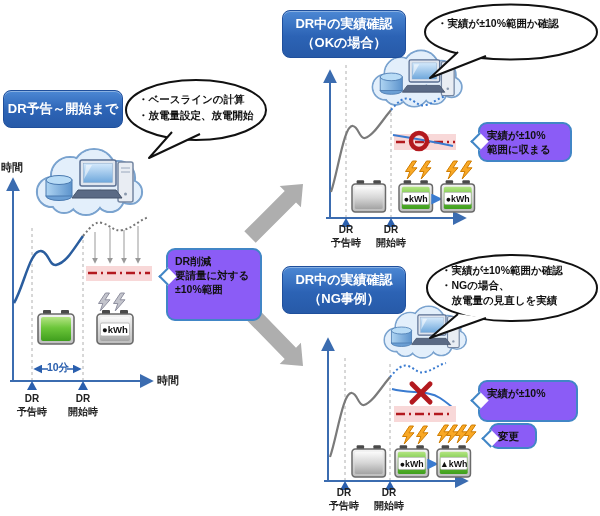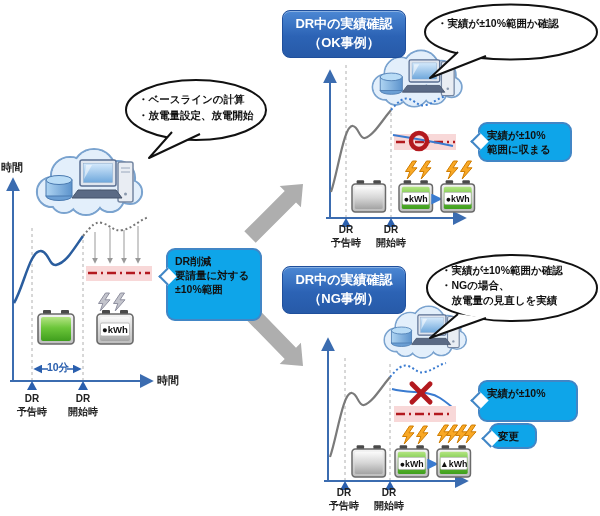--- a/index.html
+++ b/index.html
@@ -10,21 +10,21 @@
   .abs { position:absolute; }
   #bg-svg { position:absolute; left:0; top:0; }
   .title-box {
     background:linear-gradient(180deg,#4c88d4 0%,#2c63b5 55%,#275aa8 100%);
     border:1px solid #1f4f9c; border-radius:8px; color:#fff; font-weight:bold;
     font-size:13px; display:flex; flex-direction:column; align-items:center;
     justify-content:center; text-align:center; line-height:1.45; box-sizing:border-box;
     box-shadow:inset 0 1px 0 rgba(255,255,255,.35);
   }
   .callout {
-    position:absolute; background:#0ea5e9; border:2px solid #4186c6; border-radius:9px;
+    position:absolute; background:#8b5cf6; border:2px solid #4186c6; border-radius:9px;
     font-size:10.5px; font-weight:bold; line-height:1.32; padding:5px 7px;
     box-sizing:border-box;
   }
   .callout .tail {
     position:absolute; left:-7.5px; width:11px; height:11px; background:#fff;
     border-left:2px solid #4186c6; border-bottom:2px solid #4186c6;
     transform:rotate(45deg);
   }
   .note-text { position:absolute; font-size:10.5px; font-weight:bold; line-height:1.5; }
   .tick { position:absolute; font-size:10px; font-weight:bold; text-align:center; line-height:1.3; color:#222; }
@@ -265,20 +265,23 @@
     </g>
     <use href="#tri" x="340" y="481"></use>
     <use href="#tri" x="385" y="481"></use>
   </g>
   <g>
     <ellipse cx="512" cy="288" rx="85" ry="33" fill="#fff" stroke="#111" stroke-width="2"></ellipse>
     <path d="M458 314 L430 338 L486 318" fill="#fff" stroke="#111" stroke-width="2" stroke-linejoin="round"></path>
   </g>
 </svg>
 
+<div class="abs title-box" style="left:3px;top:90px;width:120px;height:38px;">
+  <div>DR予告～開始まで</div>
+</div>
 <div class="note-text" style="left:138px;top:92px;width:126px;">
   <div>・ベースラインの計算</div>
   <div>・放電量設定、放電開始</div>
 </div>
 <div class="axis-lbl" style="left:1px;top:160px;">時間</div>
 <div class="axis-lbl" style="left:157px;top:373px;">時間</div>
 <div class="duration" style="left:44px;top:361px;width:28px;">
   <span>10分</span>
 </div>
 <div class="callout" style="left:166px;top:248px;width:96px;height:73px;">
@@ -291,21 +294,21 @@
   <div>DR</div>
   <div>予告時</div>
 </div>
 <div class="tick" style="left:61px;top:392px;width:44px;">
   <div>DR</div>
   <div>開始時</div>
 </div>
 
 <div class="abs title-box" style="left:282px;top:10px;width:124px;height:48px;">
   <div>DR中の実績確認</div>
-  <div>（OK事例）</div>
+  <div>（OKの場合）</div>
 </div>
 <div class="note-text" style="left:437px;top:16px;width:156px;">
   <div>・実績が±10%範囲か確認</div>
 </div>
 <div class="callout" style="left:478px;top:122px;width:94px;height:40px;">
   <span class="tail" style="top:11px;"></span>
   <div>実績が±10%</div>
   <div>範囲に収まる</div>
 </div>
 <div class="tick" style="left:324px;top:223px;width:44px;">

